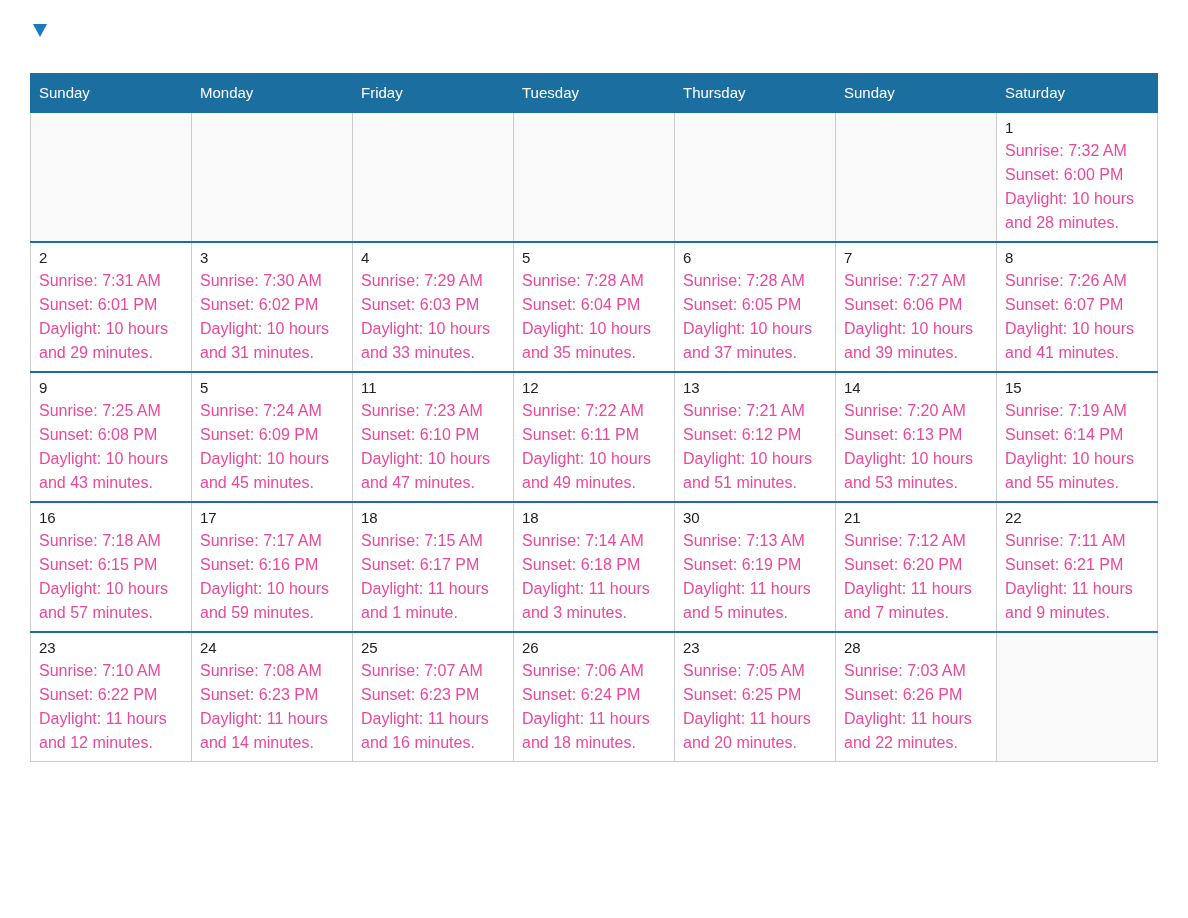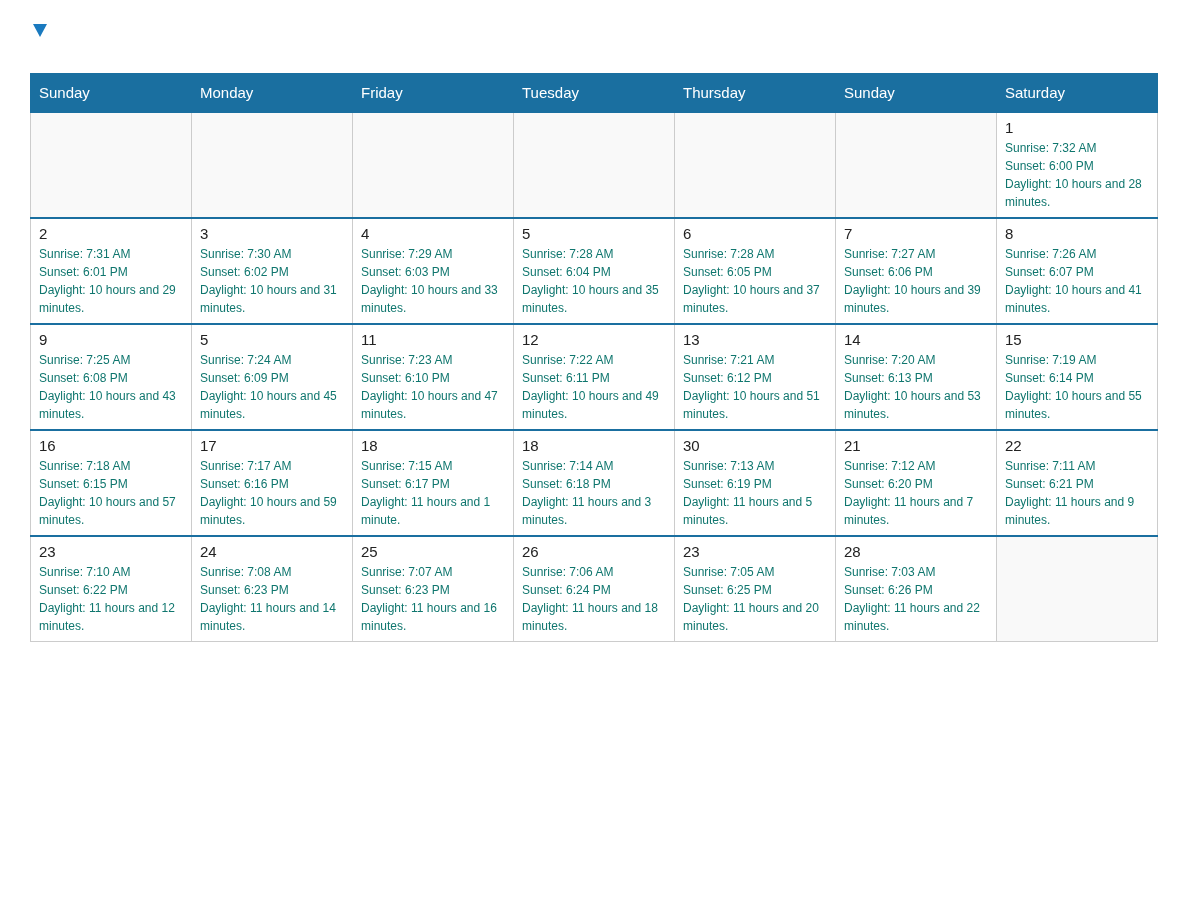--- a/index.html
+++ b/index.html
@@ -70,22 +70,22 @@
       border-top: 2px solid #1a6fa0;
     }
     .day-number {
       font-size: 15px;
       font-weight: normal;
       color: #222;
       display: block;
       margin-bottom: 3px;
     }
     .day-info {
-      font-size: 12px;
-      color: #0f766e;
+      font-size: 16px;
+      color: #ec4899;
       line-height: 1.5;
     }
     .empty-cell {
       background: #f9f9f9;
     }
   </style>
 </head>
 <body>
 
 <div class="header">

